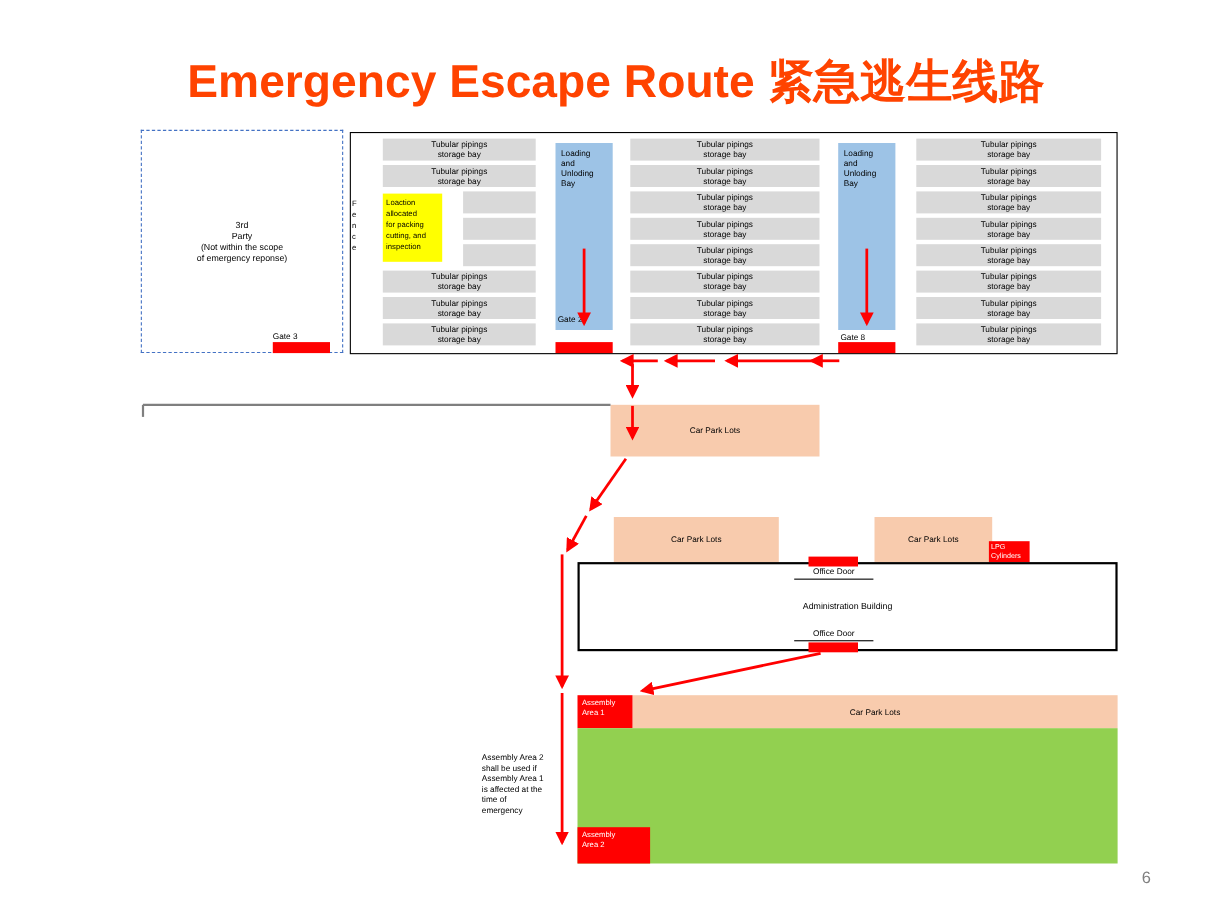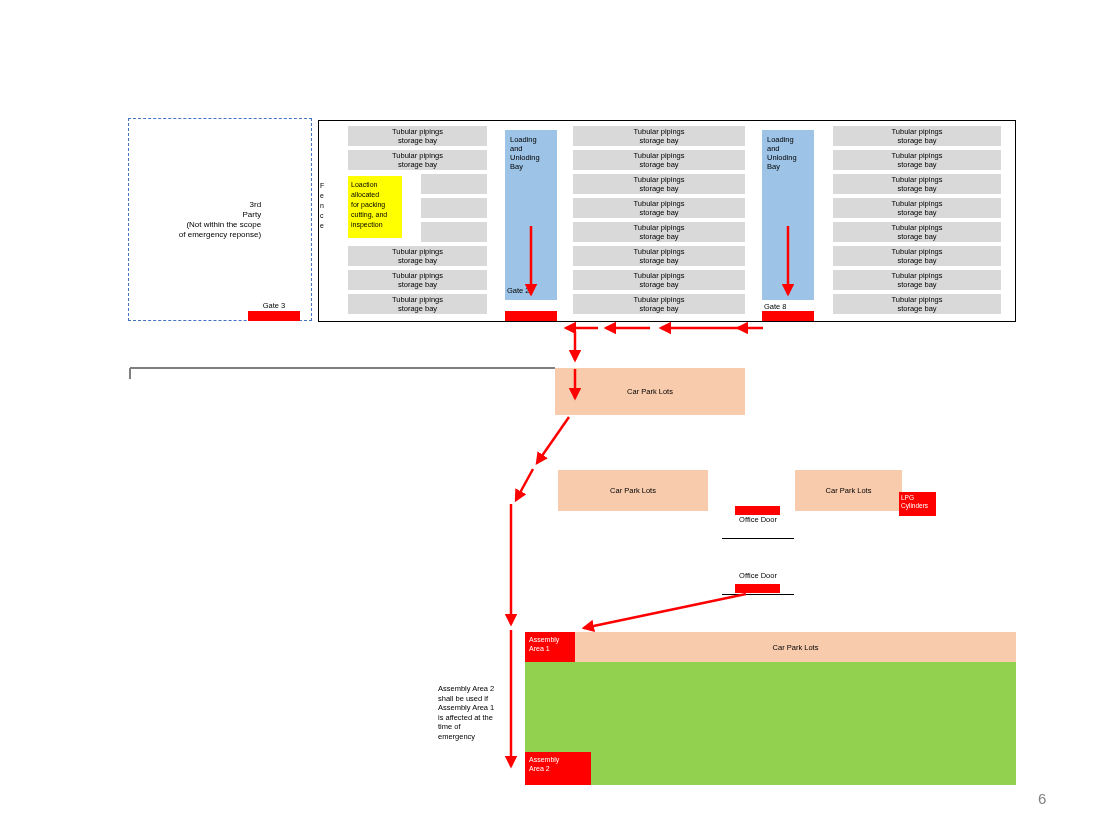--- a/index.html
+++ b/index.html
@@ -7,70 +7,71 @@
   body{width:1120px;height:840px;font-family:"Liberation Sans",sans-serif;color:#000}
   #slide{position:relative;width:1120px;height:840px;background:#fff;overflow:hidden}
 
   .title{position:absolute;left:0;top:46px;width:100%;text-align:center;
          font-size:42px;font-weight:bold;color:var(--title,#ff4300);letter-spacing:0}
 
   .lbl{position:absolute;font-size:7.5px;line-height:9px;white-space:pre-line}
 
   .third-party{position:absolute;left:128px;top:118px;width:184px;height:203px;
                border:1px dashed var(--dash,#4472c4);display:flex;align-items:center;justify-content:center}
-  .tp-note{font-size:8px;line-height:10px;text-align:right;white-space:pre-line}
+  .tp-note{font-size:8px;line-height:10px;text-align:center;white-space:pre-line}
 
   .yard{position:absolute;left:318px;top:120px;width:698px;height:202px;border:1.5px solid #000;background:#fff}
   .fence{position:absolute;left:320px;top:181px;width:10px;font-size:7px;line-height:10px;
          text-align:left;white-space:pre-line}
 
   .bay{position:absolute;height:20px;background:var(--gray_bay,#d9d9d9);
        font-size:7.5px;line-height:9px;text-align:center;padding-top:1px;white-space:pre-line}
   .yellowbox{position:absolute;left:348px;top:176px;width:54px;height:62px;background:var(--yellow,#ffff00);
              font-size:7px;line-height:10px;padding:4px 2px 0 3px;white-space:pre-line}
   .bluebay{position:absolute;top:130px;width:52px;height:170px;background:var(--blue,#9dc3e6);
            font-size:7.5px;line-height:9px;padding:5px 0 0 5px;white-space:pre-line}
 
   .redbar{position:absolute;background:var(--red,#ff0000)}
 
   .carpark{position:absolute;background:var(--peach,#f8cbad);display:flex;align-items:center;
            justify-content:center;font-size:7.5px}
 
   .admin{position:absolute;left:525px;top:511px;width:491px;height:81px;border:2px solid #000;
          background:#fff;display:flex;align-items:center;justify-content:center;font-size:8px}
   .door-label{position:absolute;width:72px;text-align:center;font-size:7.5px;
-              border-bottom:1px solid #000;padding-bottom:14px}
+              border-bottom:1px solid #000;padding-bottom:2px}
 
   .green{position:absolute;left:525px;top:662px;width:491px;height:123px;background:var(--green,#92d050)}
   .assembly{position:absolute;background:var(--red,#ff0000);color:#fff;font-size:7px;line-height:9px;
             padding:3px 0 0 4px;white-space:pre-line}
   .lpg{position:absolute;left:899px;top:492px;width:37px;height:24px;background:var(--red,#ff0000);
        color:#fff;font-size:6.5px;line-height:8px;padding:2px 0 0 2px;white-space:pre-line}
 
   .note{position:absolute;left:438px;top:684px;width:92px;font-size:7.5px;line-height:9.5px;white-space:pre-line}
   .pagenum{position:absolute;left:1038px;top:790px;font-size:15px;color:#808080}
 
   svg.overlay{position:absolute;left:0;top:0;pointer-events:none}
   .rl{stroke:var(--red,#ff0000);stroke-width:2.5;fill:none}
   .gl{stroke:#7f7f7f;stroke-width:2;fill:none}
   .ahp{fill:var(--red,#ff0000)}
 </style>
 </head>
 <body>
 
 <div id="slide">
 
+  <div class="title">Emergency Escape Route 紧急逃生线路</div>
 
   <div class="third-party">
     <div class="tp-note">3rd
 Party
 (Not within the scope
 of emergency reponse)</div>
   </div>
-  <div class="lbl" style="left:248px;top:301px;width:52px;text-align:center">Gate 3</div>
+  <div class="lbl" style="left:248px;top:301px;width:52px;text-align:left">Gate 3</div>
   <div class="redbar" style="left:248px;top:311px;width:52px;height:10px"></div>
 
   <div class="yard"></div>
   <div class="fence">F
 e
 n
 c
 e</div>
 
   <div class="bay" style="left:348px;top:126px;width:139px">Tubular pipings
@@ -146,20 +147,23 @@
   </div>
   <div class="carpark" style="left:558px;top:470px;width:150px;height:41px">
     <span>Car Park Lots</span>
   </div>
   <div class="carpark" style="left:795px;top:470px;width:107px;height:41px">
     <span>Car Park Lots</span>
   </div>
   <div class="lpg">LPG
 Cylinders</div>
 
+  <div class="admin">
+    <span>Administration Building</span>
+  </div>
   <div class="redbar" style="left:735px;top:506px;width:45px;height:9px"></div>
   <div class="door-label" style="left:722px;top:515px">Office Door</div>
   <div class="door-label" style="left:722px;top:571px">Office Door</div>
   <div class="redbar" style="left:735px;top:584px;width:45px;height:9px"></div>
 
   <div class="carpark" style="left:575px;top:632px;width:441px;height:30px">
     <span>Car Park Lots</span>
   </div>
   <div class="assembly" style="left:525px;top:632px;width:50px;height:30px">Assembly
 Area 1</div>

